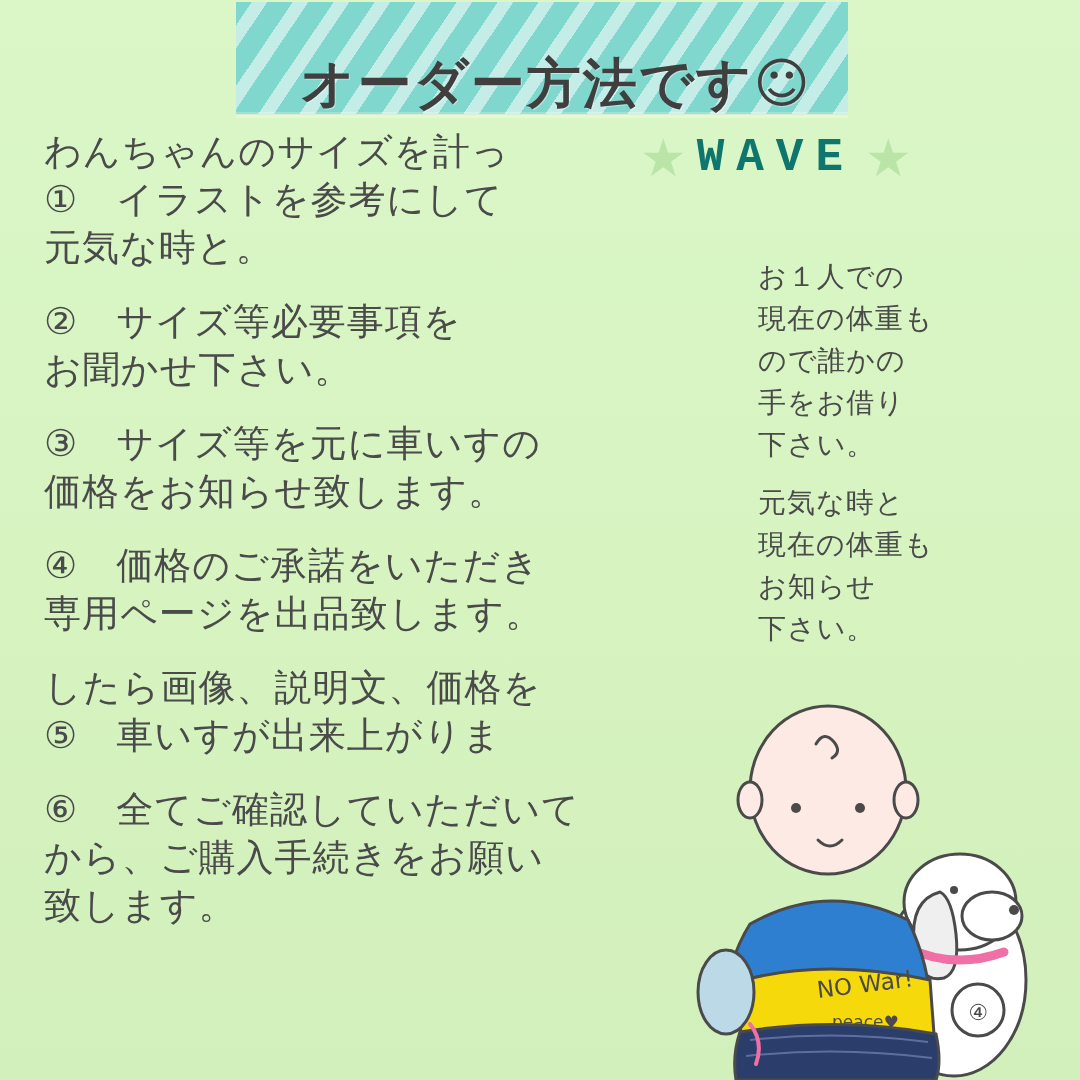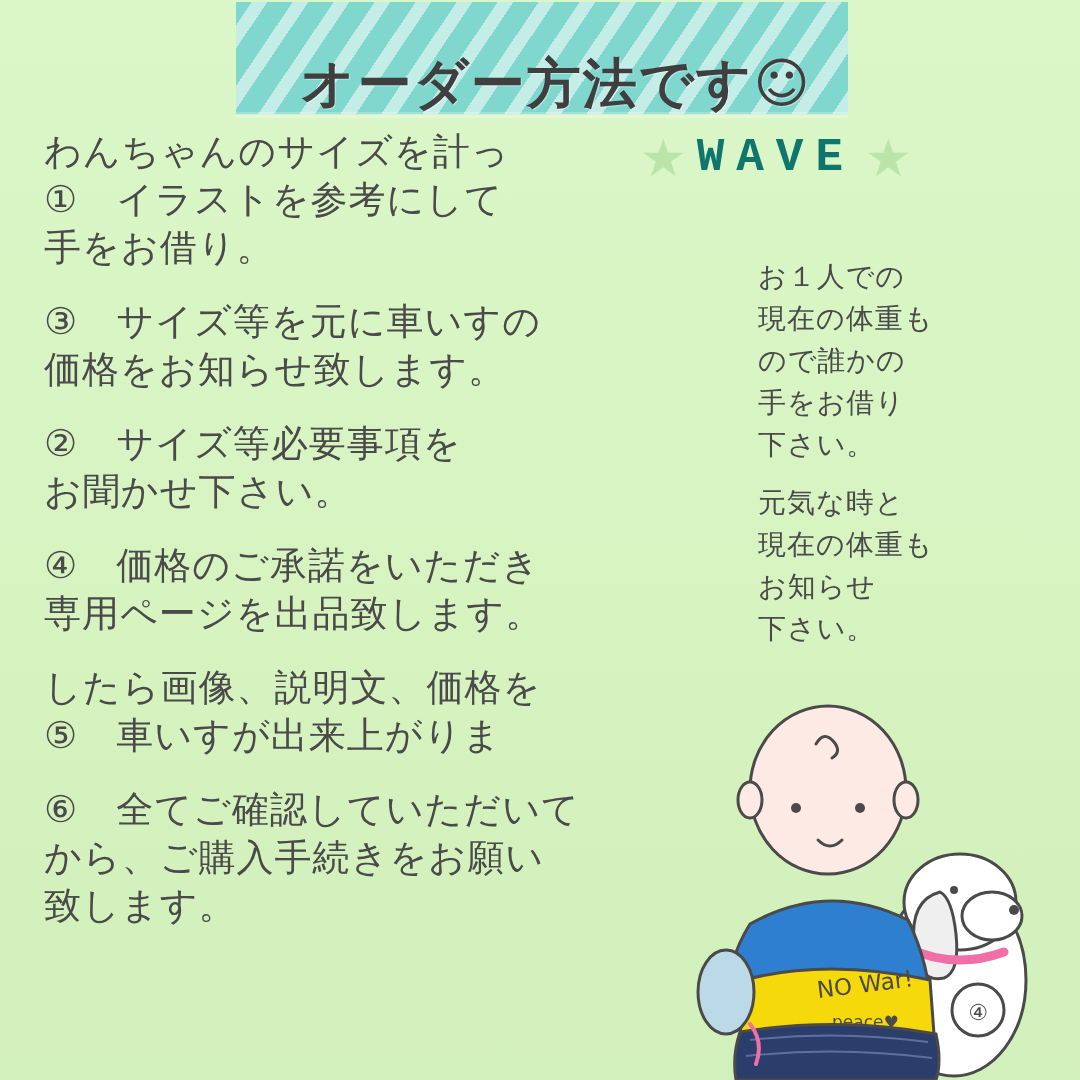--- a/index.html
+++ b/index.html
@@ -154,31 +154,31 @@
       <span class="star">★</span>
       <span class="wave-text">WAVE</span>
       <span class="star">★</span>
     </div>
 
     <div class="steps">
 
       <div class="step">
         <div class="step-line">わんちゃんのサイズを計っ</div>
         <div class="step-line first">①　イラストを参考にして</div>
-        <div class="step-line">手をお借り。</div>
+        <div class="step-line">元気な時と。</div>
+      </div>
+
+      <div class="step">
+        <div class="step-line first">②　サイズ等必要事項を</div>
+        <div class="step-line">お聞かせ下さい。</div>
       </div>
 
       <div class="step">
         <div class="step-line first">③　サイズ等を元に車いすの</div>
         <div class="step-line">価格をお知らせ致します。</div>
-      </div>
-
-      <div class="step">
-        <div class="step-line first">②　サイズ等必要事項を</div>
-        <div class="step-line">お聞かせ下さい。</div>
       </div>
 
       <div class="step">
         <div class="step-line first">④　価格のご承諾をいただき</div>
         <div class="step-line">専用ページを出品致します。</div>
       </div>
 
       <div class="step">
         <div class="step-line">したら画像、説明文、価格を</div>
         <div class="step-line first">⑤　車いすが出来上がりま</div>

